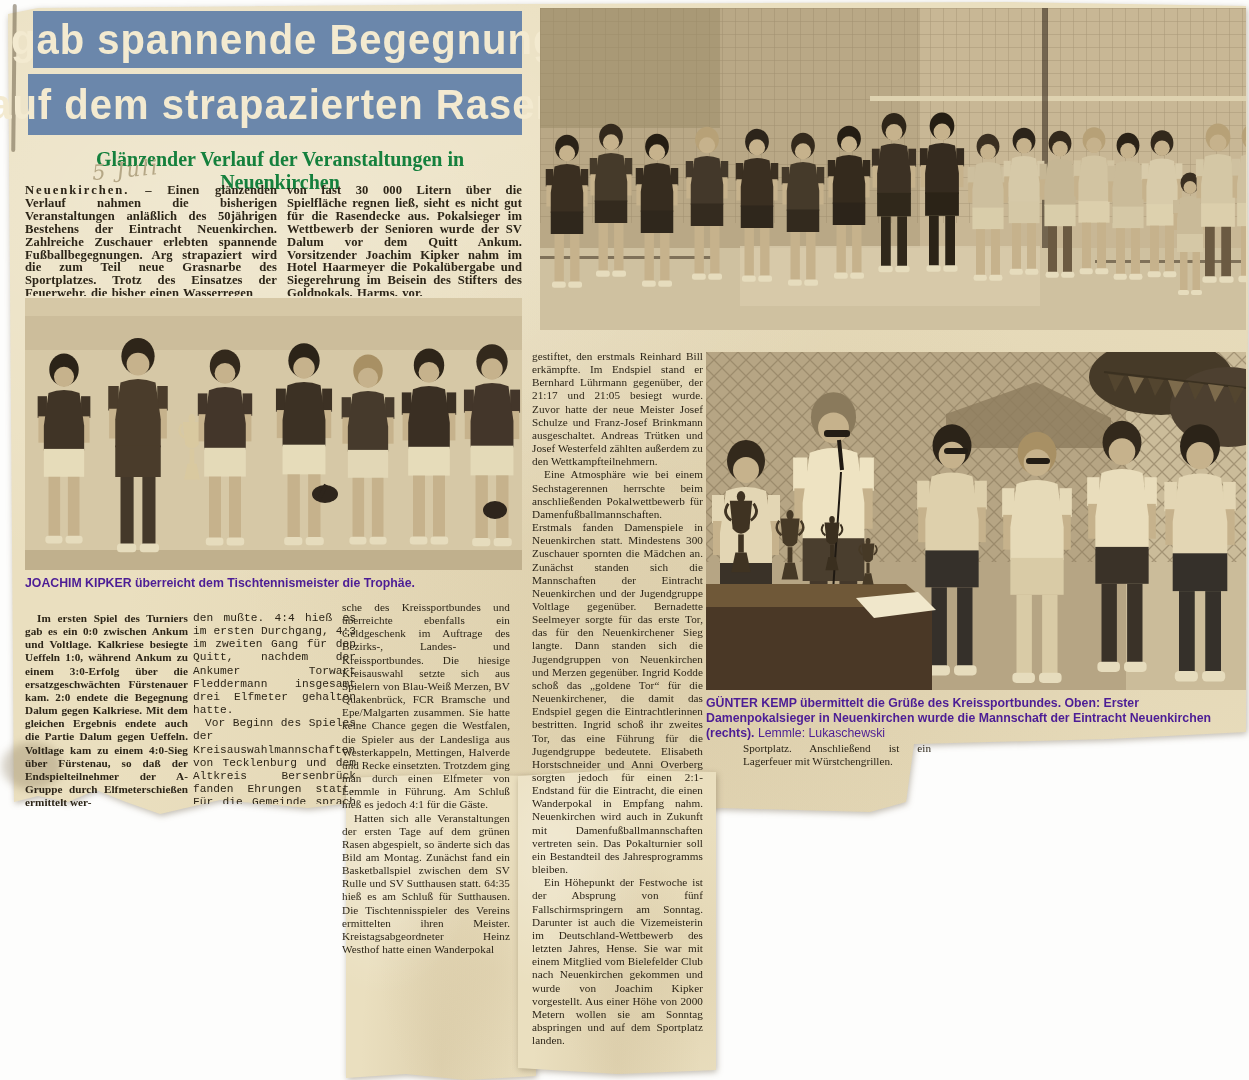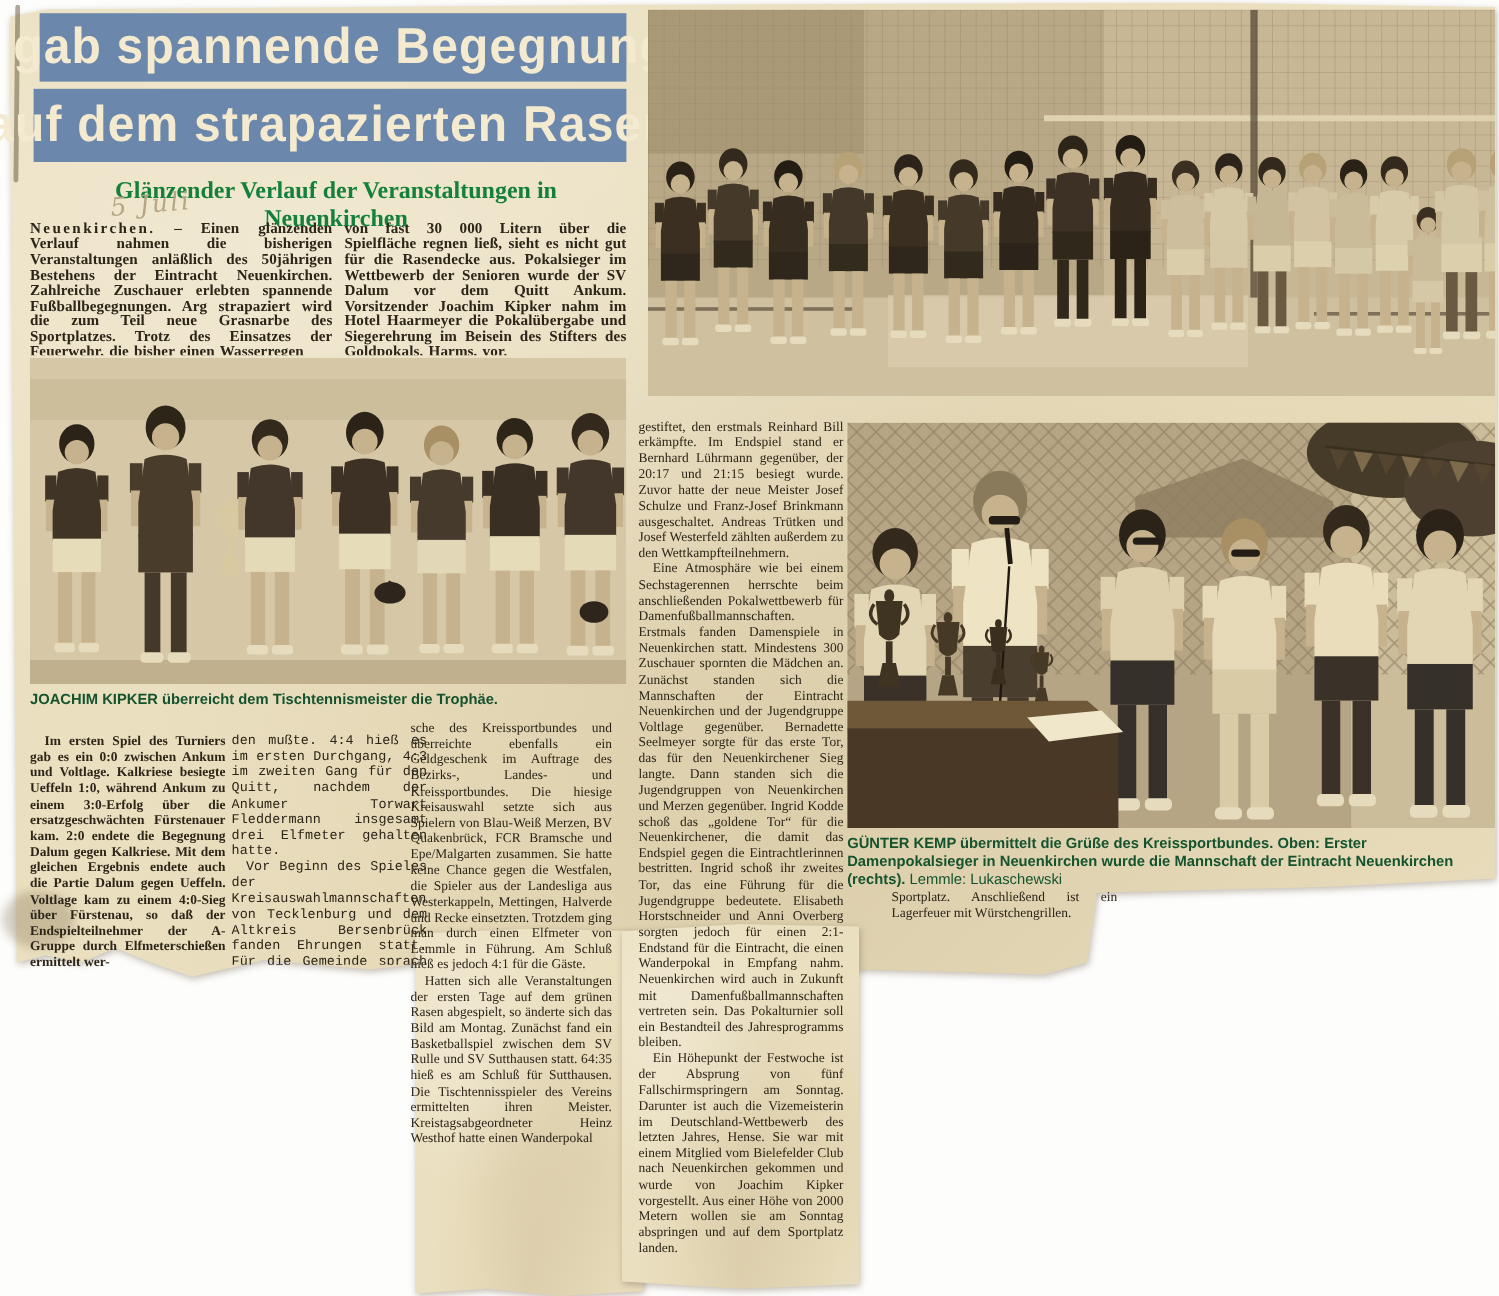--- a/index.html
+++ b/index.html
@@ -36,21 +36,21 @@
 
   .intro{font-weight:700;font-size:12.6px;line-height:12.9px;text-align:justify;overflow:hidden;
     letter-spacing:.1px;word-spacing:1px;}
   .intro .lead-loc{letter-spacing:2px;}
 
   .col{font-size:11.2px;line-height:13.15px;text-align:justify;overflow:hidden;letter-spacing:.05px;}
   .col p{margin:0;text-indent:12px;}
   .col p.cont{text-indent:0;}
 
   .caption{font-family:"Liberation Sans", sans-serif;font-weight:700;font-size:12.3px;
-    line-height:15px;color:#14532d;text-align:left;}
+    line-height:15px;color:#4c1d95;text-align:left;}
   .caption .credit{font-weight:400;}
 
   .photo{position:absolute;overflow:hidden;}
   .photo svg{display:block;}
 
   .frag{font-size:11.2px;line-height:13.2px;text-align:justify;overflow:hidden;}
 </style>
 </head>
 <body>
 
@@ -226,21 +226,21 @@
   </div>
   <div class="abs col" style="left:193px;top:612px;width:163px;height:192px;font-family:Liberation Mono, monospace;">
     <p class="cont">den mußte. 4:4 hieß es im ersten Durchgang, 4:3 im zweiten Gang für den Quitt, nachdem der Ankumer Torwart Fleddermann insgesamt drei Elfmeter gehalten hatte.</p>
     <p>Vor Beginn des Spieles der Kreisauswahlmannschaften von Tecklenburg und dem Altkreis Bersenbrück fanden Ehrungen statt. Für die Gemeinde sprach Ratsherr Hüls Glückwünsche aus und überreichte dem Vorsitzenden einen Scheck. Günter Kemp übermittelte die Glückwün-</p>
   </div>
   <div class="abs col" style="left:342px;top:601px;width:168px;height:477px;">
     <p class="cont">sche des Kreissportbundes und überreichte ebenfalls ein Geldgeschenk im Auftrage des Bezirks-, Landes- und Kreissportbundes. Die hiesige Kreisauswahl setzte sich aus Spielern von Blau-Weiß Merzen, BV Quakenbrück, FCR Bramsche und Epe/Malgarten zusammen. Sie hatte keine Chance gegen die Westfalen, die Spieler aus der Landesliga aus Westerkappeln, Mettingen, Halverde und Recke einsetzten. Trotzdem ging man durch einen Elfmeter von Lemmle in Führung. Am Schluß hieß es jedoch 4:1 für die Gäste.</p>
     <p>Hatten sich alle Veranstaltungen der ersten Tage auf dem grünen Rasen abgespielt, so änderte sich das Bild am Montag. Zunächst fand ein Basketballspiel zwischen dem SV Rulle und SV Sutthausen statt. 64:35 hieß es am Schluß für Sutthausen. Die Tischtennisspieler des Vereins ermittelten ihren Meister. Kreistagsabgeordneter Heinz Westhof hatte einen Wanderpokal</p>
   </div>
   <div class="abs col" style="left:532px;top:350px;width:171px;height:722px;">
-    <p class="cont">gestiftet, den erstmals Reinhard Bill erkämpfte. Im Endspiel stand er Bernhard Lührmann gegenüber, der 20:17 und 21:15 besiegt wurde. Zuvor hatte der neue Meister Josef Schulze und Franz-Josef Brinkmann ausgeschaltet. Andreas Trütken und Josef Westerfeld zählten außerdem zu den Wettkampfteilnehmern.</p>
+    <p class="cont">gestiftet, den erstmals Reinhard Bill erkämpfte. Im Endspiel stand er Bernhard Lührmann gegenüber, der 21:17 und 21:05 besiegt wurde. Zuvor hatte der neue Meister Josef Schulze und Franz-Josef Brinkmann ausgeschaltet. Andreas Trütken und Josef Westerfeld zählten außerdem zu den Wettkampfteilnehmern.</p>
     <p>Eine Atmosphäre wie bei einem Sechstagerennen herrschte beim anschließenden Pokalwettbewerb für Damenfußballmannschaften. Erstmals fanden Damenspiele in Neuenkirchen statt. Mindestens 300 Zuschauer spornten die Mädchen an. Zunächst standen sich die Mannschaften der Eintracht Neuenkirchen und der Jugendgruppe Voltlage gegenüber. Bernadette Seelmeyer sorgte für das erste Tor, das für den Neuenkirchener Sieg langte. Dann standen sich die Jugendgruppen von Neuenkirchen und Merzen gegenüber. Ingrid Kodde schoß das „goldene Tor“ für die Neuenkirchener, die damit das Endspiel gegen die Eintrachtlerinnen bestritten. Ingrid schoß ihr zweites Tor, das eine Führung für die Jugendgruppe bedeutete. Elisabeth Horstschneider und Anni Overberg sorgten jedoch für einen 2:1-Endstand für die Eintracht, die einen Wanderpokal in Empfang nahm. Neuenkirchen wird auch in Zukunft mit Damenfußballmannschaften vertreten sein. Das Pokalturnier soll ein Bestandteil des Jahresprogramms bleiben.</p>
     <p>Ein Höhepunkt der Festwoche ist der Absprung von fünf Fallschirmspringern am Sonntag. Darunter ist auch die Vizemeisterin im Deutschland-Wettbewerb des letzten Jahres, Hense. Sie war mit einem Mitglied vom Bielefelder Club nach Neuenkirchen gekommen und wurde von Joachim Kipker vorgestellt. Aus einer Höhe von 2000 Metern wollen sie am Sonntag abspringen und auf dem Sportplatz landen.</p>
   </div>
   <div class="abs frag" style="left:707px;top:742px;width:188px;height:58px;margin-left:36px;">
     <p class="cont" style="margin:0">Sportplatz. Anschließend ist ein Lagerfeuer mit Würstchengrillen.</p>
   </div>
 
 </div>
 
 </body></html>

